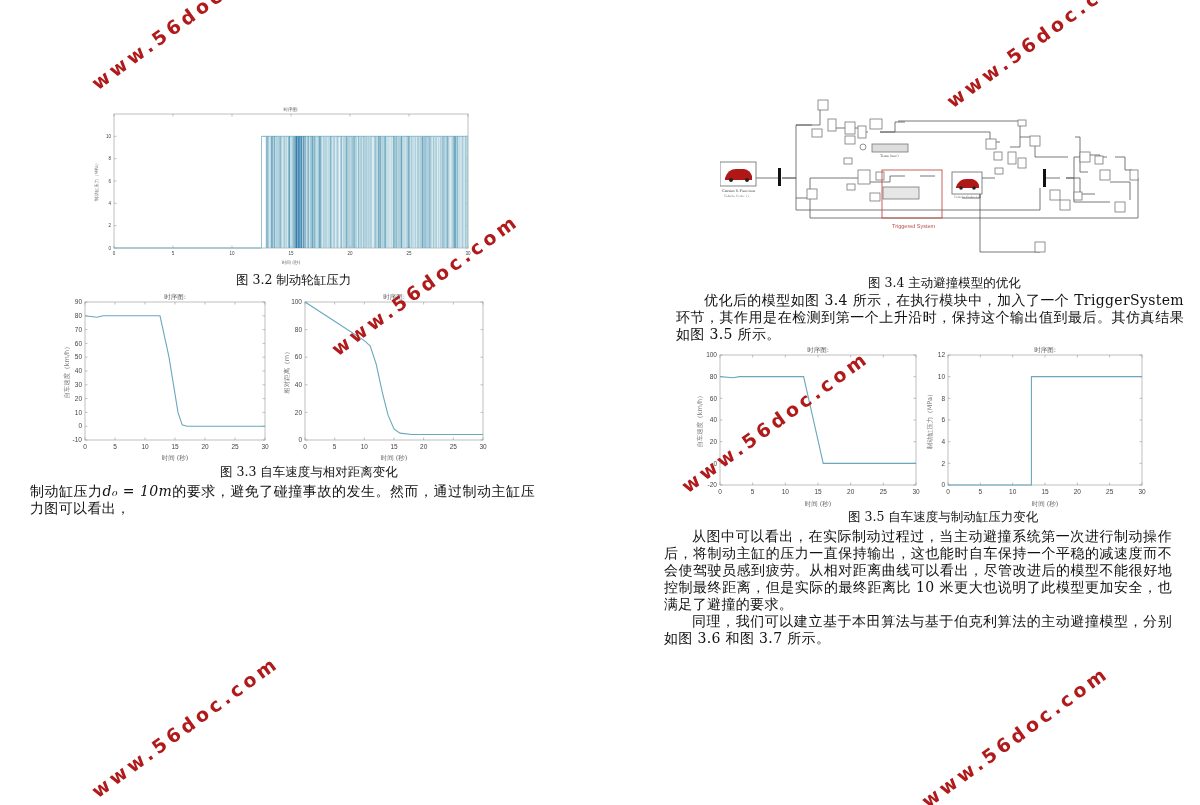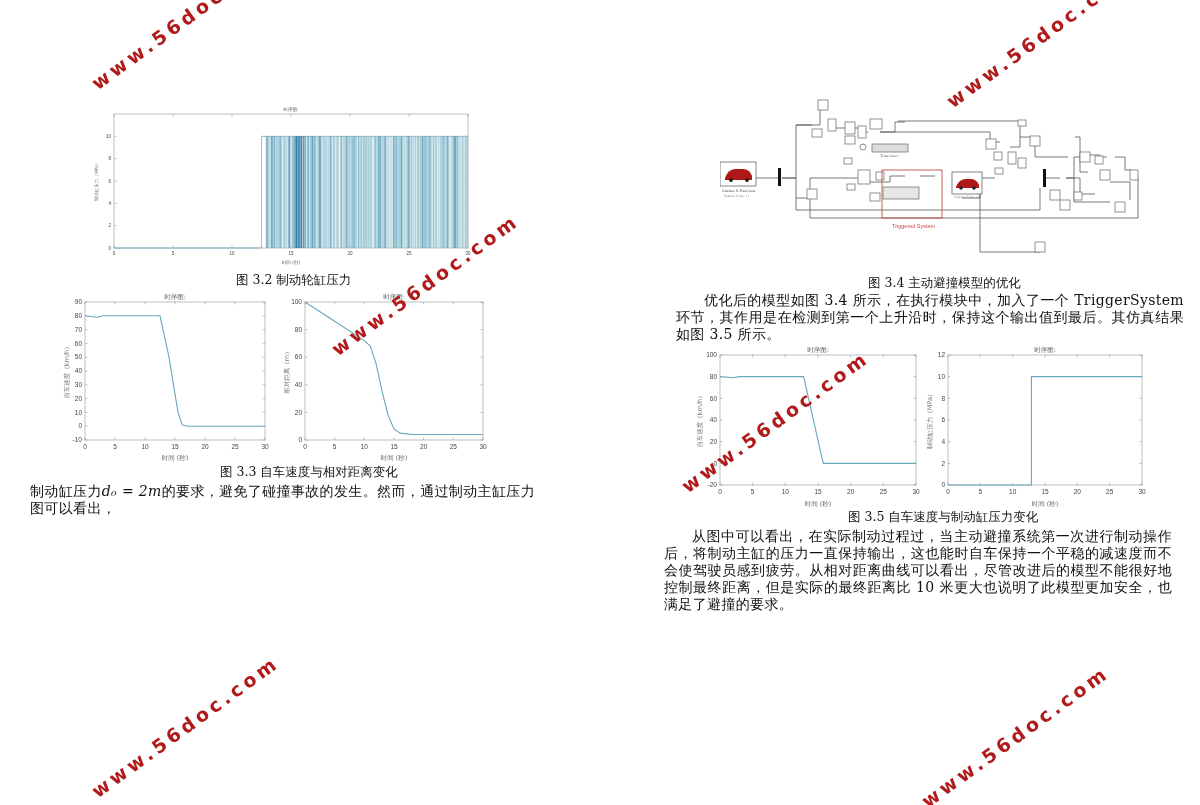--- a/index.html
+++ b/index.html
@@ -381,21 +381,21 @@
         <text x="22" y="14.166666666666666" font-size="6.5" text-anchor="end" fill="#444" font-family="Liberation Sans, sans-serif">100</text>
         <text x="114" y="9" font-size="6.5" text-anchor="middle" fill="#555" font-family="DejaVu Sans, sans-serif">时序图:</text>
         <text x="114" y="170" font-size="6.5" text-anchor="middle" fill="#666" font-family="DejaVu Sans, sans-serif">时间 (秒)</text>
         <text x="0" y="0" font-size="6.5" text-anchor="middle" fill="#777" font-family="DejaVu Sans, sans-serif" transform="translate(9,81) rotate(-90)">相对距离（m）</text>
         <polyline points="25,12 54.666666666666664,31.320000000000007 84.33333333333333,50.64 90.26666666666667,56.16 96.2,74.1 102.13333333333334,101.7 108.06666666666666,125.16 114,138.96 119.93333333333334,143.1 131.8,144.48 203,144.48" fill="none" stroke="#6aa7bd" stroke-width="1.1"></polyline>
       </svg>
   </div>
   <div class="caption" style="left:220px; top:432px;">图 3.3 自车速度与相对距离变化</div>
 
   <div class="para" style="left:30px; top:451px; width:505px;">
-    <p class="noindent"><span>制动缸压力</span><span class="math">d₀ = 2m</span><span>的要求，避免了碰撞事故的发生。然而，通过制动主缸压力图可以看出，</span></p>
+    <p class="noindent"><span>制动缸压力</span><span class="math">d₀ = 10m</span><span>的要求，避免了碰撞事故的发生。然而，通过制动主缸压力图可以看出，</span></p>
   </div>
 </div>
 
 <div class="page page-right">
 
   <div class="diagram" style="left:80px; top:92px;">
     <svg width="420" height="170" viewBox="0 0 420 170">
       <g stroke="#555" stroke-width="0.8" fill="none">
 
         <polyline points="36,86 58,86"></polyline>
@@ -586,20 +586,21 @@
         <text x="123" y="9" font-size="6.5" text-anchor="middle" fill="#555" font-family="DejaVu Sans, sans-serif">时序图:</text>
         <text x="123" y="163" font-size="6.5" text-anchor="middle" fill="#666" font-family="DejaVu Sans, sans-serif">时间 (秒)</text>
         <text x="0" y="0" font-size="6.5" text-anchor="middle" fill="#777" font-family="DejaVu Sans, sans-serif" transform="translate(10,77) rotate(-90)">制动缸压力（MPa）</text>
         <polyline points="26,142 109.42,142 109.42,33.66666666666666 220,33.66666666666666" fill="none" stroke="#6aa7bd" stroke-width="1.1"></polyline>
       </svg>
   </div>
   <div class="caption" style="left:208px; top:509px;">图 3.5 自车速度与制动缸压力变化</div>
 
   <div class="para" style="left:24px; top:528px; width:508px;">
     <p>从图中可以看出，在实际制动过程过，当主动避撞系统第一次进行制动操作后，将制动主缸的压力一直保持输出，这也能时自车保持一个平稳的减速度而不会使驾驶员感到疲劳。从相对距离曲线可以看出，尽管改进后的模型不能很好地控制最终距离，但是实际的最终距离比 10 米更大也说明了此模型更加安全，也满足了避撞的要求。</p>
+    <p>同理，我们可以建立基于本田算法与基于伯克利算法的主动避撞模型，分别如图 3.6 和图 3.7 所示。</p>
   </div>
 </div>
 
 <div class="watermark" style="left:100px; top:72px;">www.56doc.com</div>
 <div class="watermark" style="left:340px; top:338px;">www.56doc.com</div>
 <div class="watermark" style="left:100px; top:780px;">www.56doc.com</div>
 <div class="watermark" style="left:955px; top:90px;">www.56doc.com</div>
 <div class="watermark" style="left:690px; top:475px;">www.56doc.com</div>
 <div class="watermark" style="left:930px; top:790px;">www.56doc.com</div>
 

